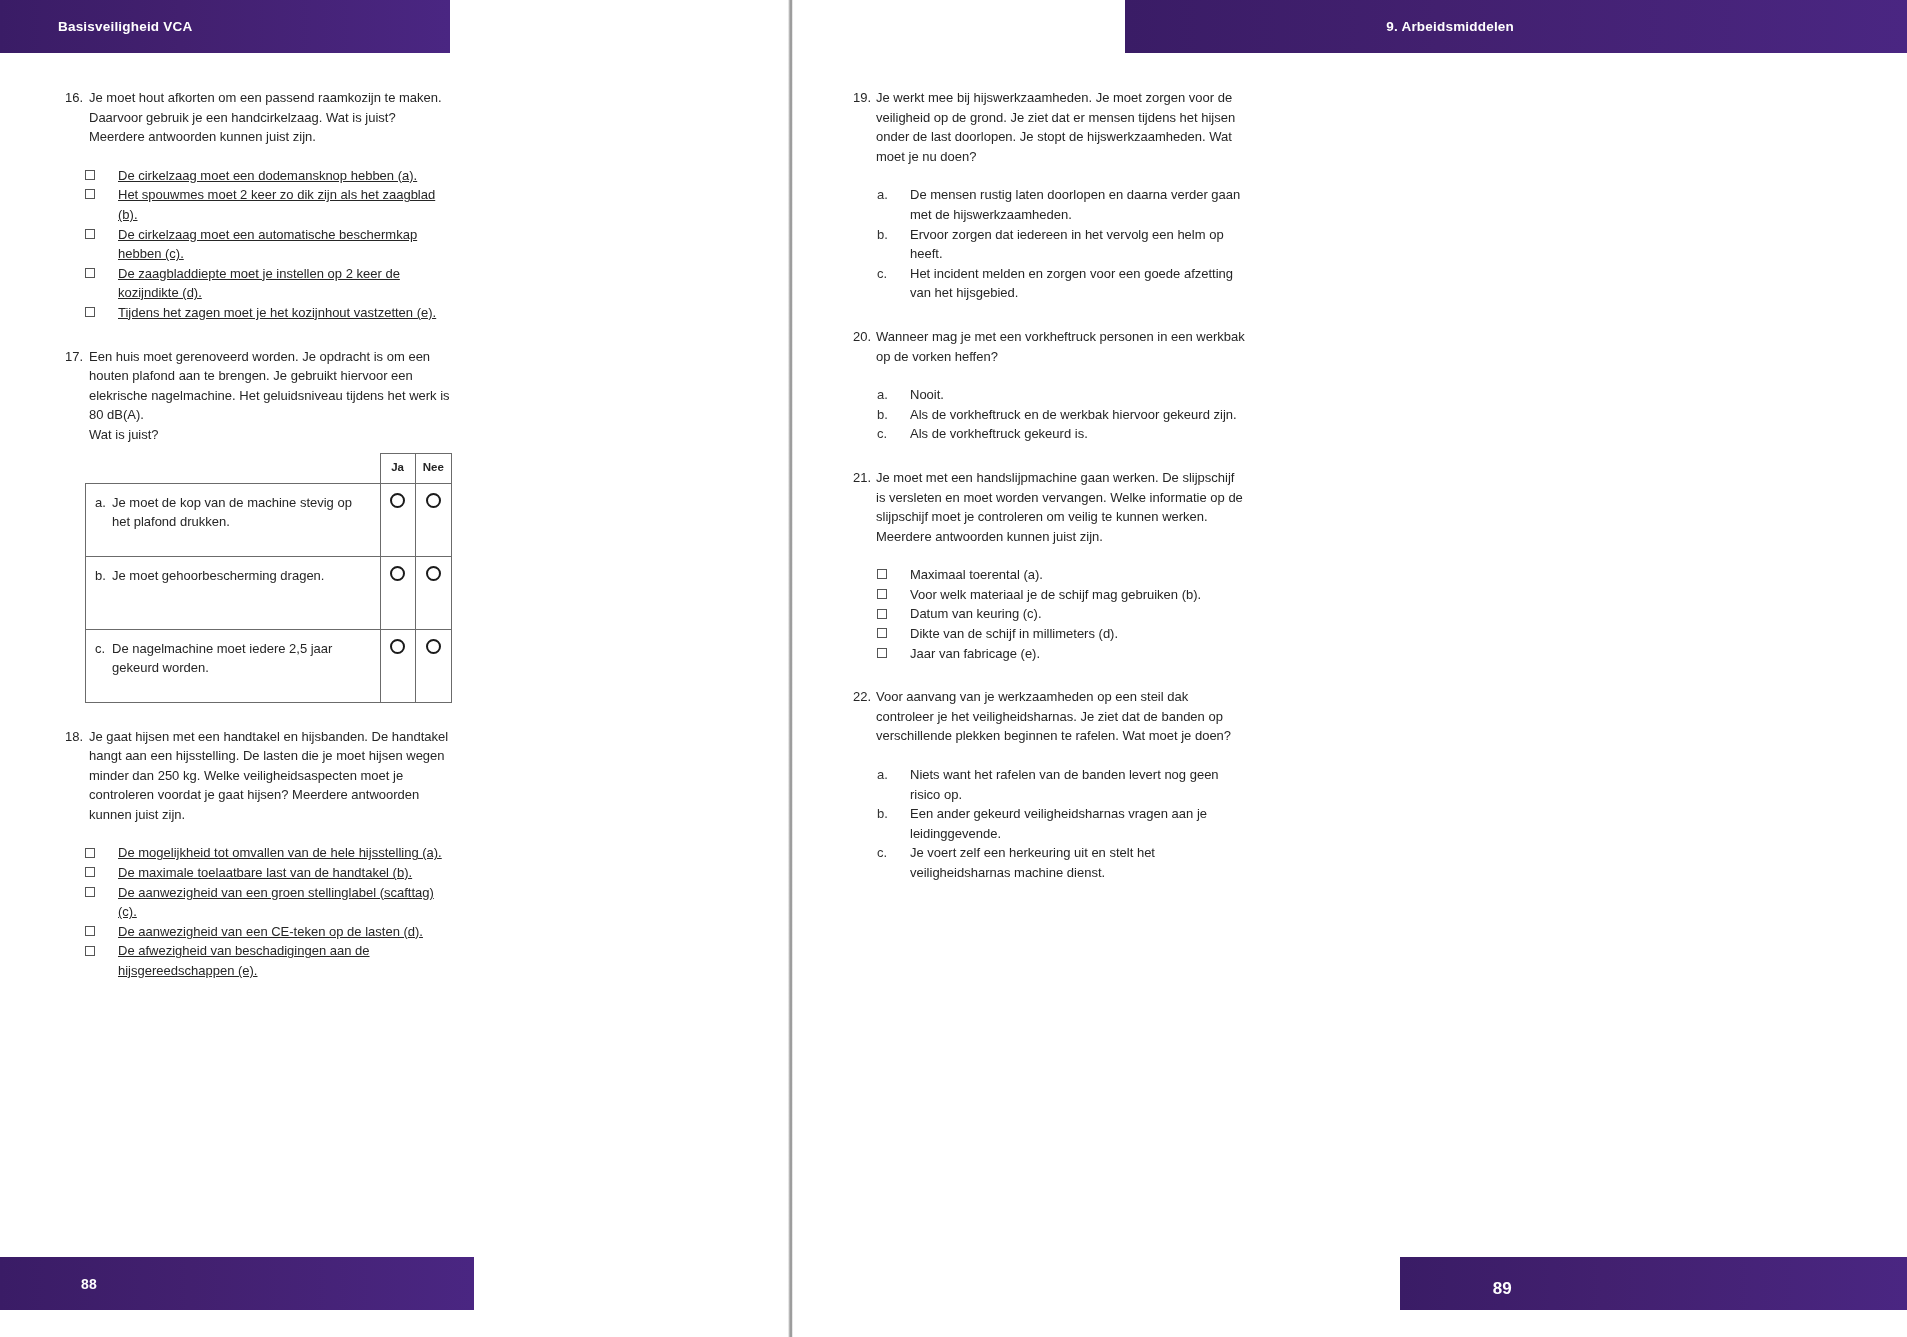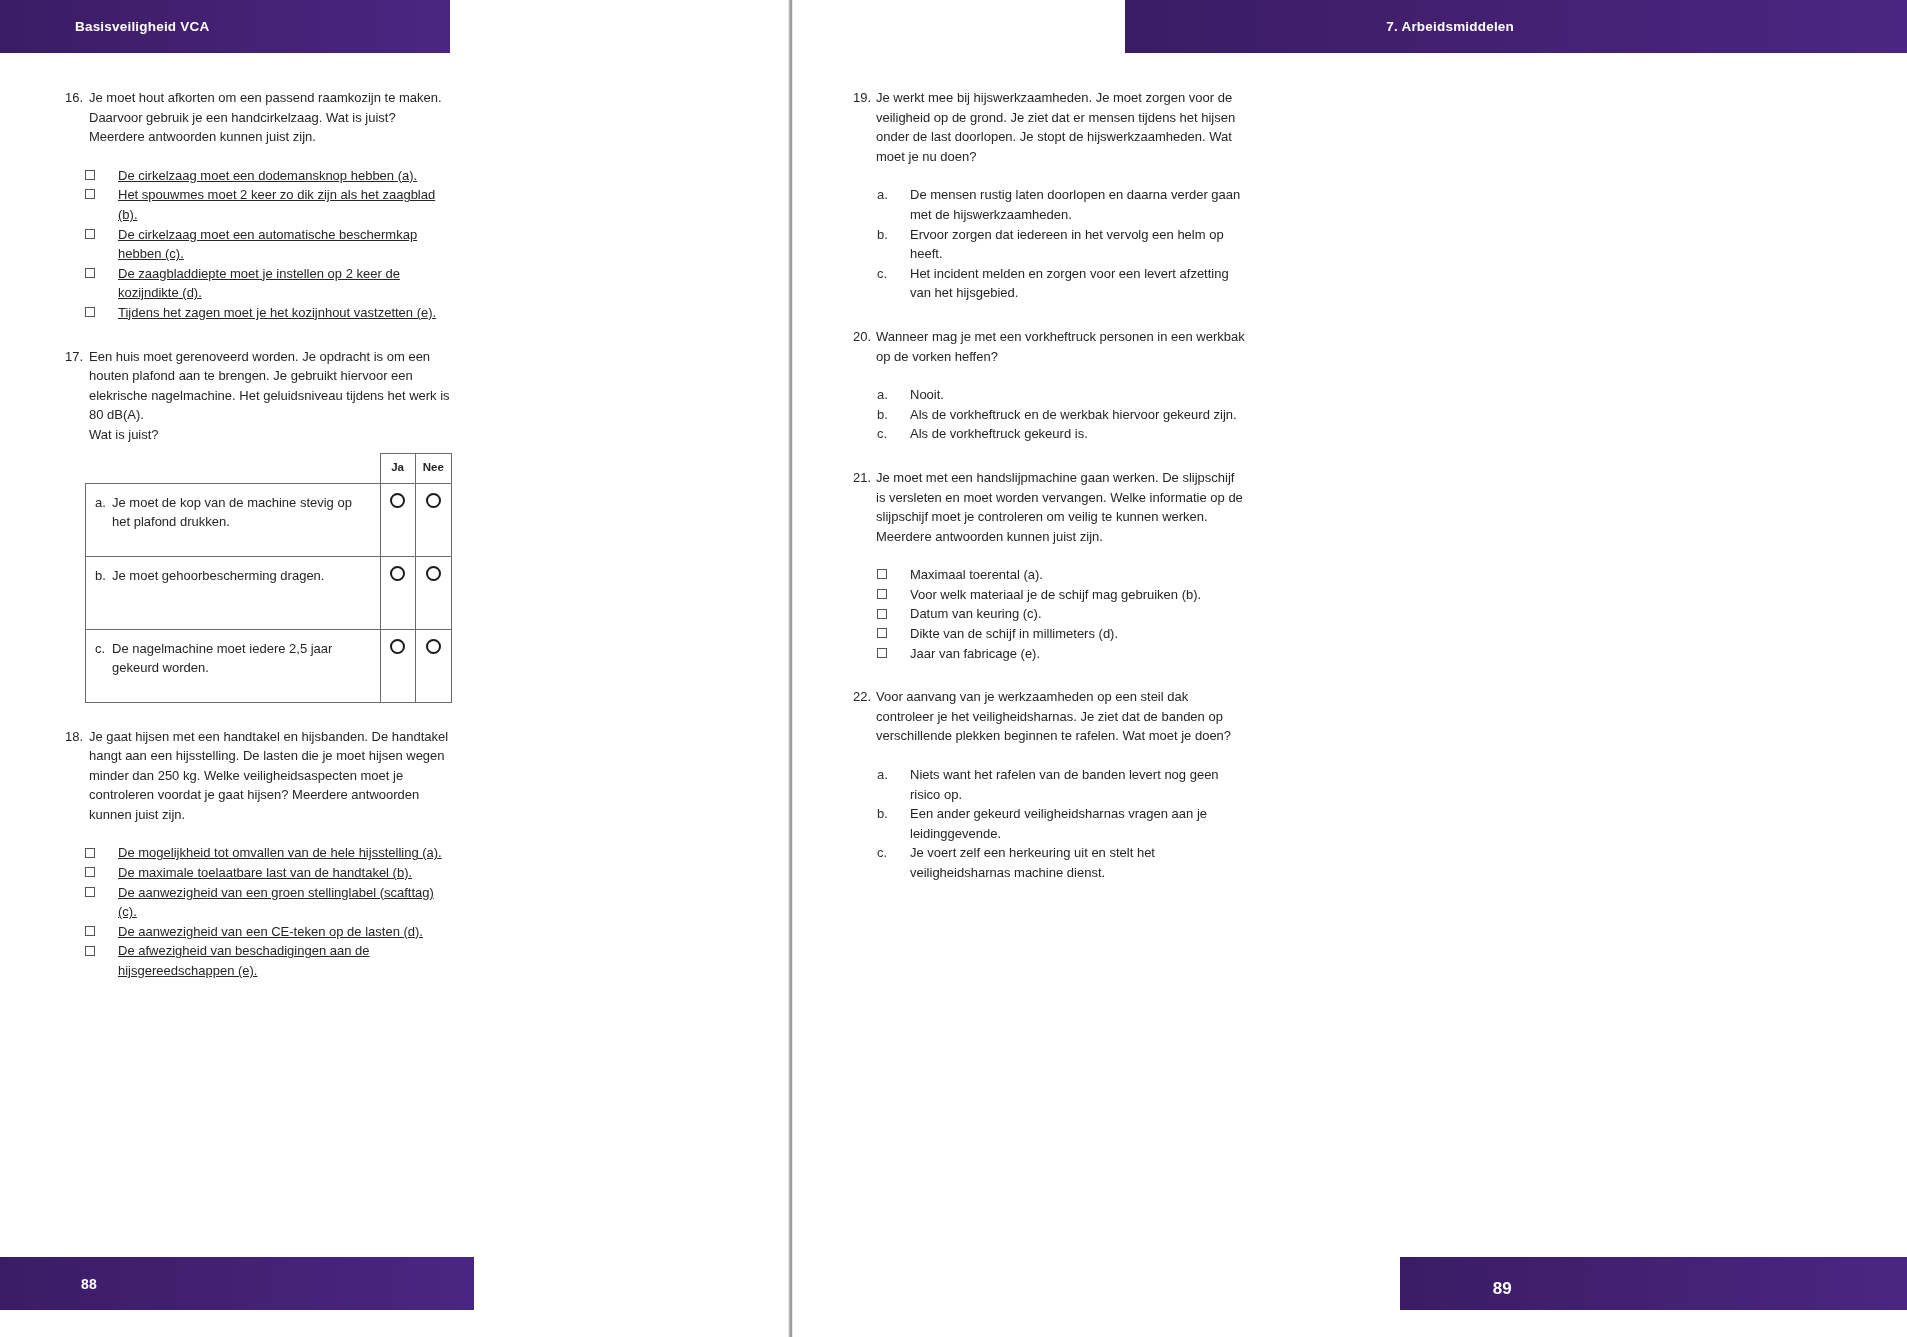--- a/index.html
+++ b/index.html
@@ -30,21 +30,21 @@
   }
   .bar.hdr-left{top:0;left:0;width:450px;justify-content:flex-start;}
   .bar.hdr-right{top:0;left:1125px;width:782px;justify-content:flex-end;}
   .bar.ftr-left{top:1257px;left:0;width:450px;justify-content:flex-start;padding-left:24px;}
   .bar.ftr-right{top:1257px;left:1400px;width:507px;justify-content:flex-end;}
 
   .bar .txt{
     color:#ffffff;font-size:13.5px;font-weight:bold;letter-spacing:.2px;
     white-space:nowrap;
   }
-  .hdr-left .txt{margin-left:75px;text-align:center;}
+  .hdr-left .txt{margin-left:58px;text-align:center;}
   .hdr-right .txt{margin-right:393px;}
   .ftr-left .txt{margin-left:57px;font-size:14px;}
   .ftr-right .txt{margin-right:395px;font-size:17px;margin-top:10px;}
 
   
   .page{position:absolute;top:0;height:1337px;border-radius:9px;}
   .page-left{left:0;width:788px;}
   .page-right{left:793px;width:1114px;}
 
   .col{position:absolute;top:88px;}
@@ -120,21 +120,21 @@
 
 <div class="spread">
 
   <div class="gutter"></div>
   <div class="gutter-line"></div>
 
   <div class="bar hdr-left">
     <span class="txt">Basisveiligheid VCA</span>
   </div>
   <div class="bar hdr-right">
-    <span class="txt">7. Arbeidsmiddelen</span>
+    <span class="txt">9. Arbeidsmiddelen</span>
   </div>
 
   <div class="bar ftr-left">
     <span class="txt">88</span>
   </div>
   <div class="bar ftr-right">
     <span class="txt">89</span>
   </div>
 
   <div class="page page-left">
@@ -271,21 +271,21 @@
           <div class="opt">
             <div class="opt-mark letter">a.</div>
             <div class="opt-txt">De mensen rustig laten doorlopen en daarna verder gaan met de hijswerkzaamheden.</div>
           </div>
           <div class="opt">
             <div class="opt-mark letter">b.</div>
             <div class="opt-txt">Ervoor zorgen dat iedereen in het vervolg een helm op heeft.</div>
           </div>
           <div class="opt">
             <div class="opt-mark letter">c.</div>
-            <div class="opt-txt">Het incident melden en zorgen voor een levert afzetting van het hijsgebied.</div>
+            <div class="opt-txt">Het incident melden en zorgen voor een goede afzetting van het hijsgebied.</div>
           </div>
         </div>
       </div>
 
       <div class="qblock" style="margin-bottom:24px;">
         <div class="q">
           <div class="q-num">20.</div>
           <div class="q-body">
             <div class="q-text">Wanneer mag je met een vorkheftruck personen in een werkbak op de vorken heffen?</div>
           </div>

